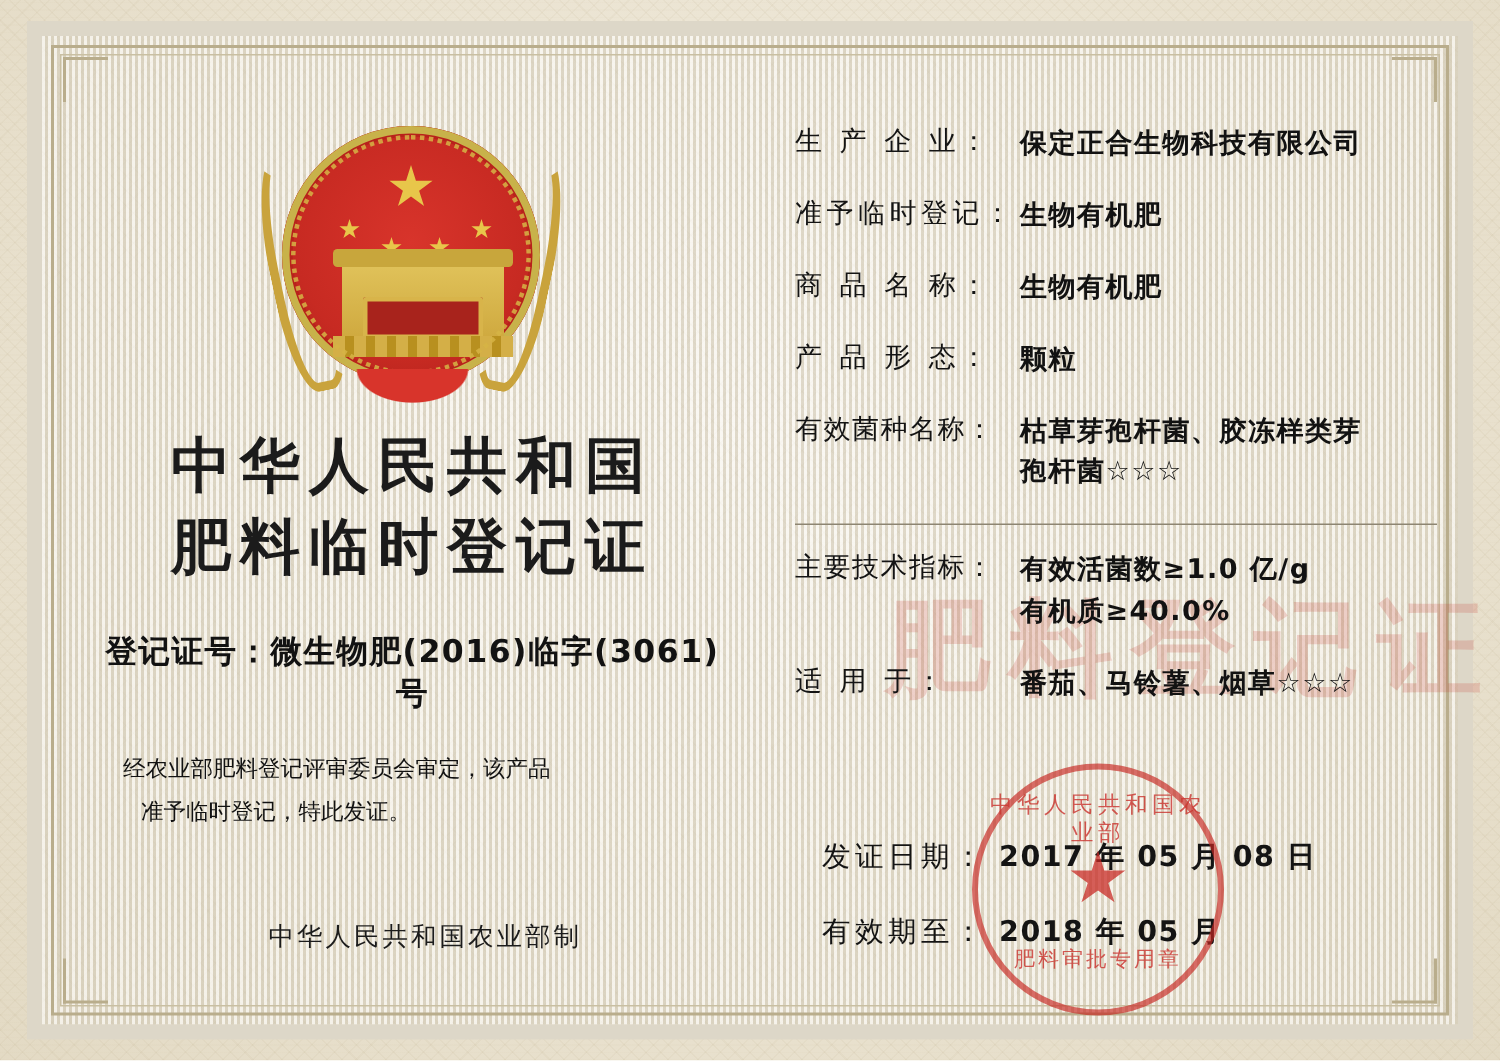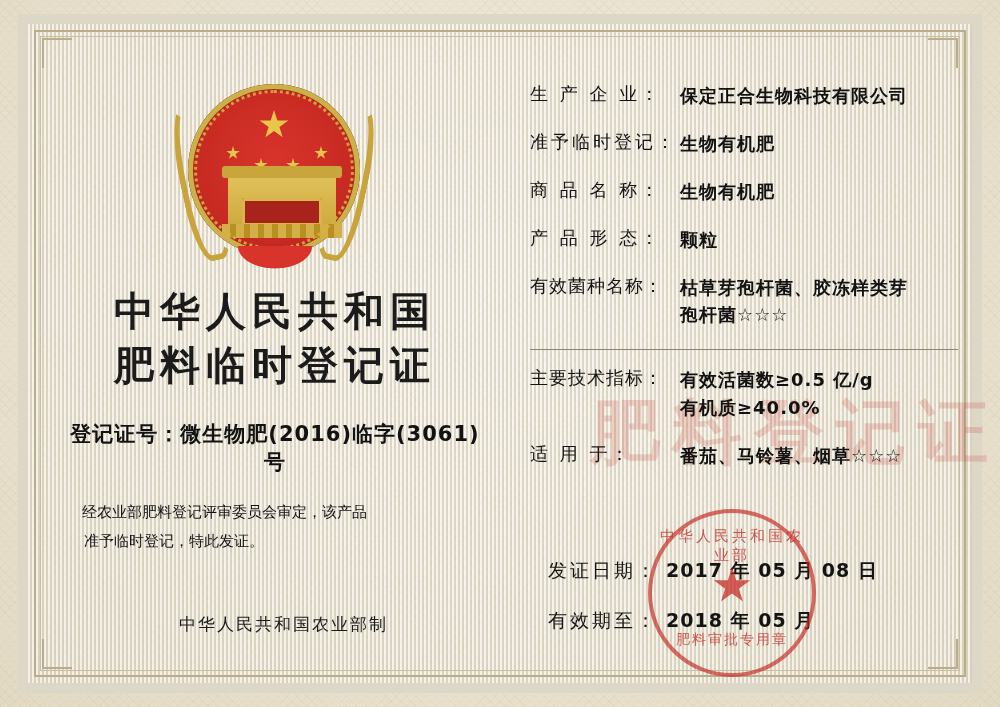--- a/index.html
+++ b/index.html
@@ -205,21 +205,21 @@
 
   .body-text {
     margin-top: 22px;
     font-size: 15px;
     line-height: 1.9;
     color: #121212;
     text-align: left;
     padding-left: 22px;
     font-family: "DejaVu Sans", "Liberation Sans", sans-serif;
   }
-  .body-text .indent { padding-left: 2px; }
+  .body-text .indent { padding-left: 12px; }
 
   .issuer {
     margin-top: 58px;
     font-size: 17px;
     letter-spacing: 2px;
     color: #1c1c1c;
     font-family: "DejaVu Sans", "Liberation Sans", sans-serif;
     padding-left: 17px;
   }
 
@@ -395,21 +395,21 @@
         <span>枯草芽孢杆菌、胶冻样类芽</span>
         <span class="line2">孢杆菌☆☆☆</span>
       </div>
     </div>
 
     <div class="divider"></div>
 
     <div class="field">
       <div class="field-label tight">主要技术指标：</div>
       <div class="field-value">
-        <span>有效活菌数≥0.5 亿/g</span>
+        <span>有效活菌数≥1.0 亿/g</span>
         <span class="line2">有机质≥40.0%</span>
       </div>
     </div>
 
     <div class="field">
       <div class="field-label">适 用 于：</div>
       <div class="field-value">番茄、马铃薯、烟草☆☆☆</div>
     </div>
   </div>
 

